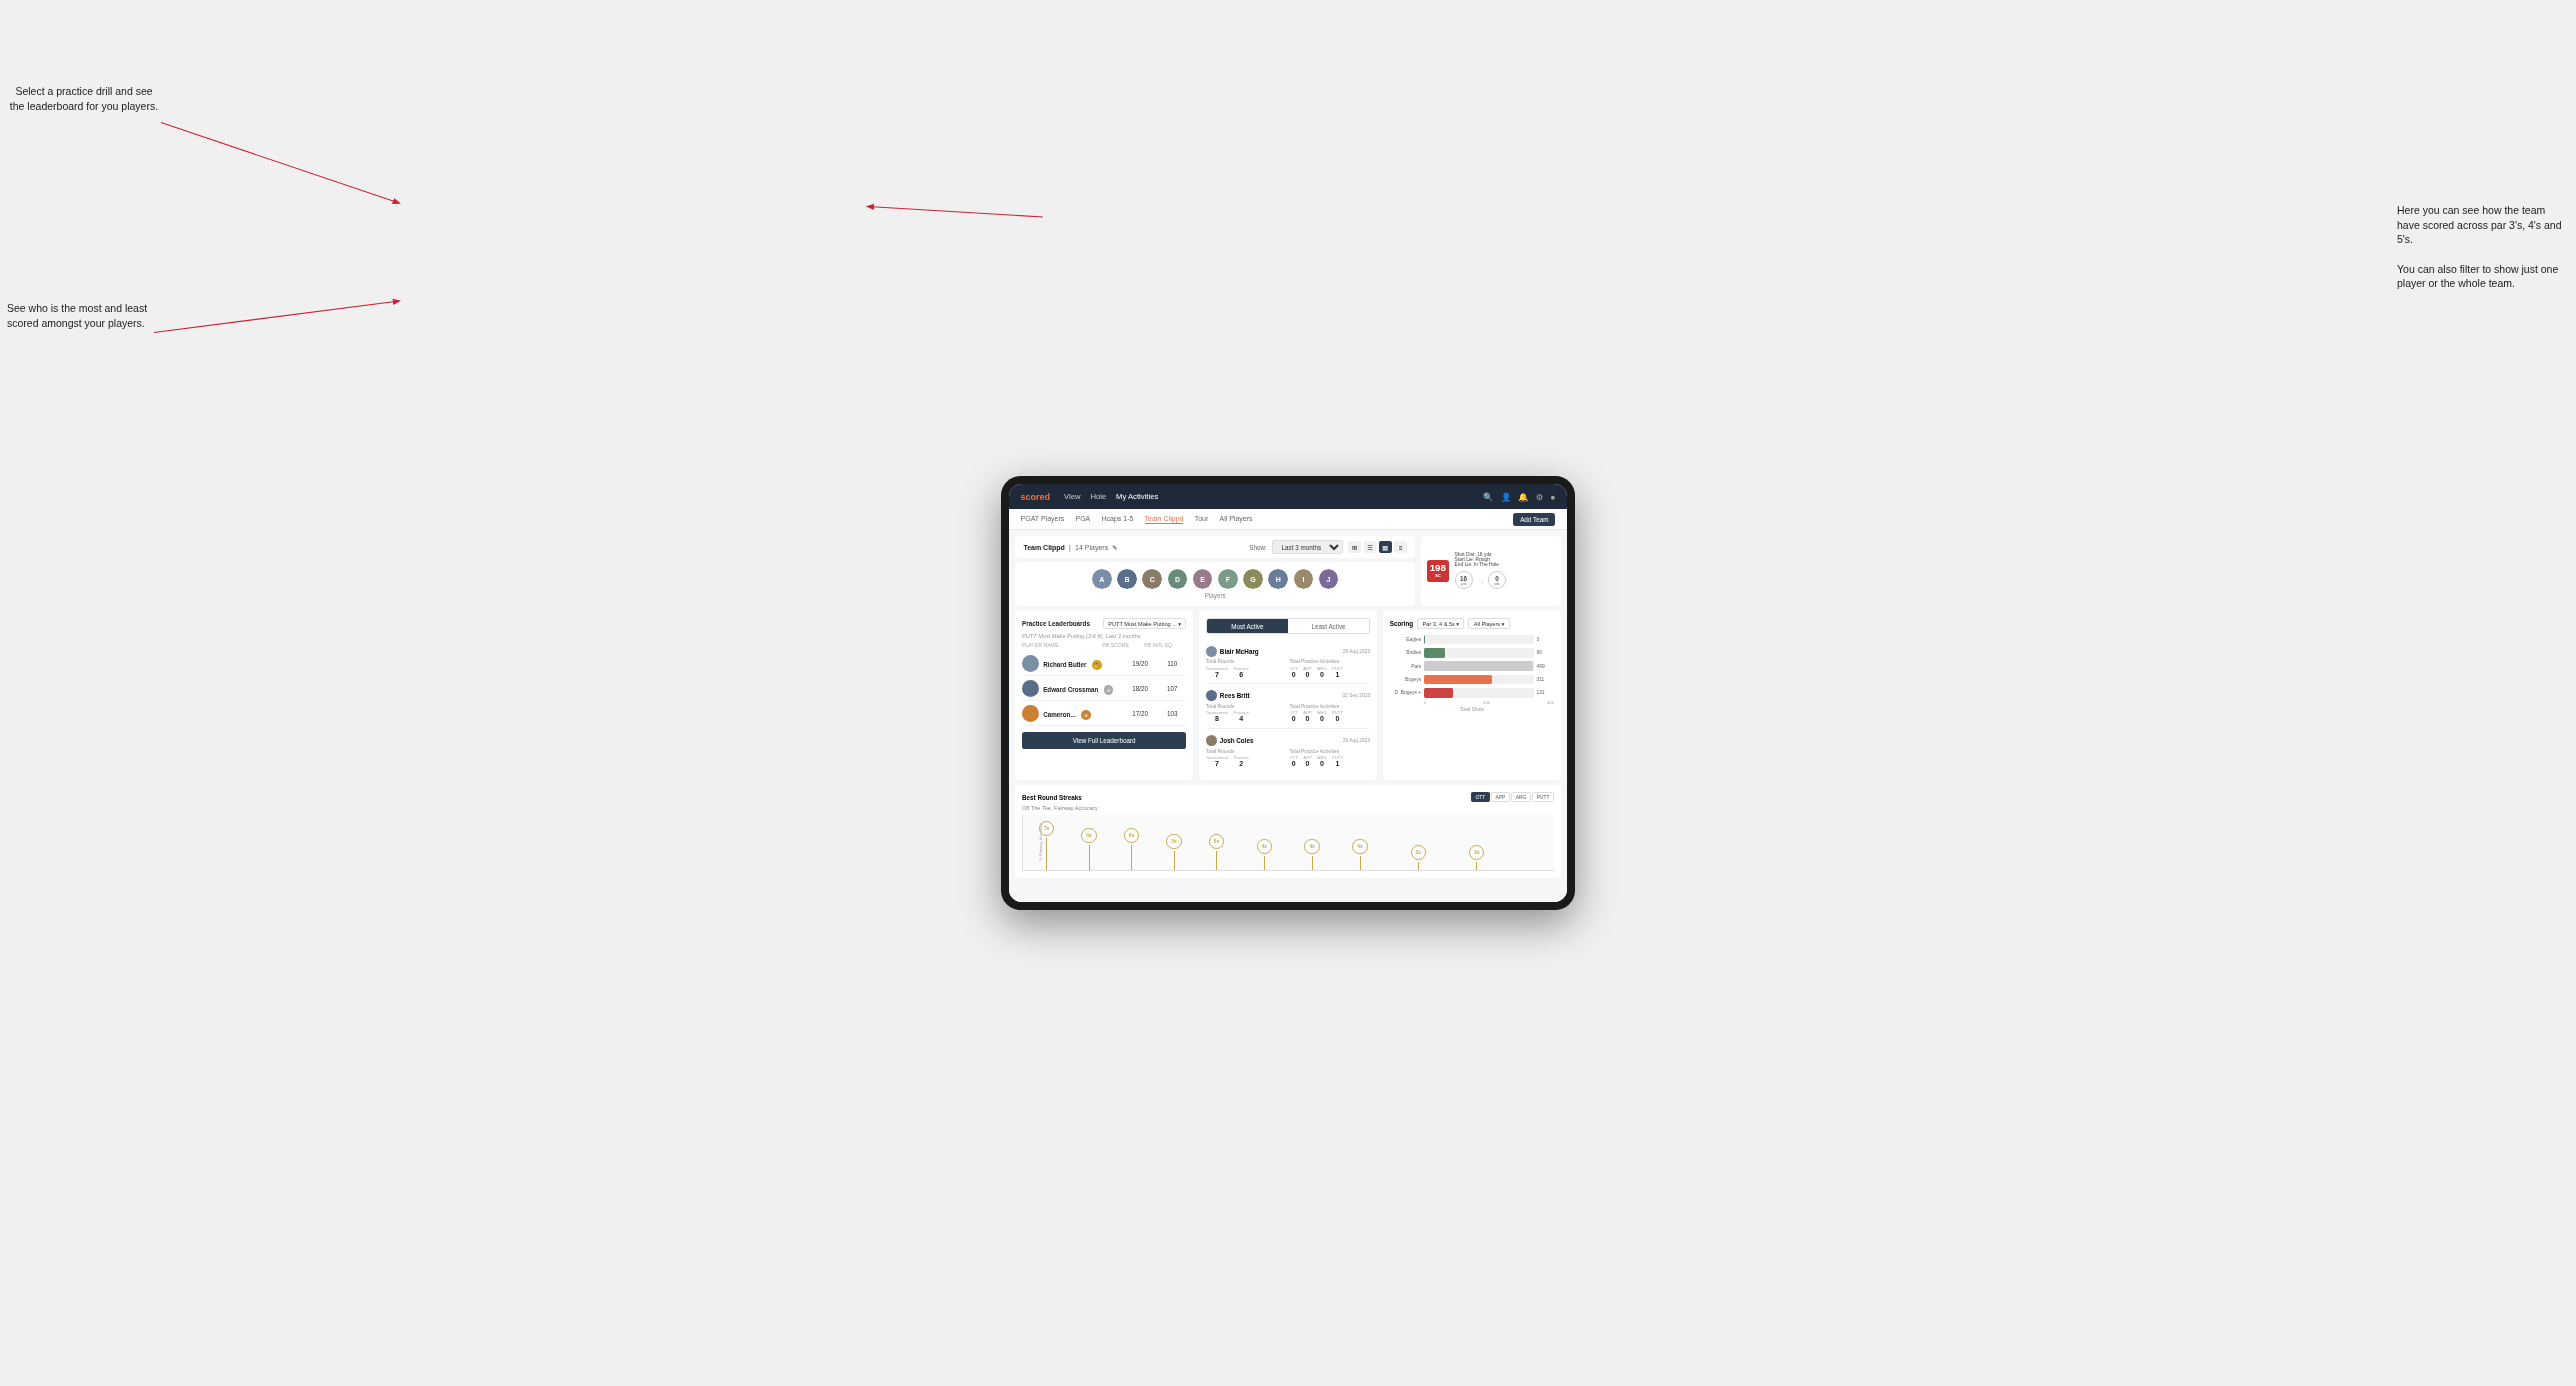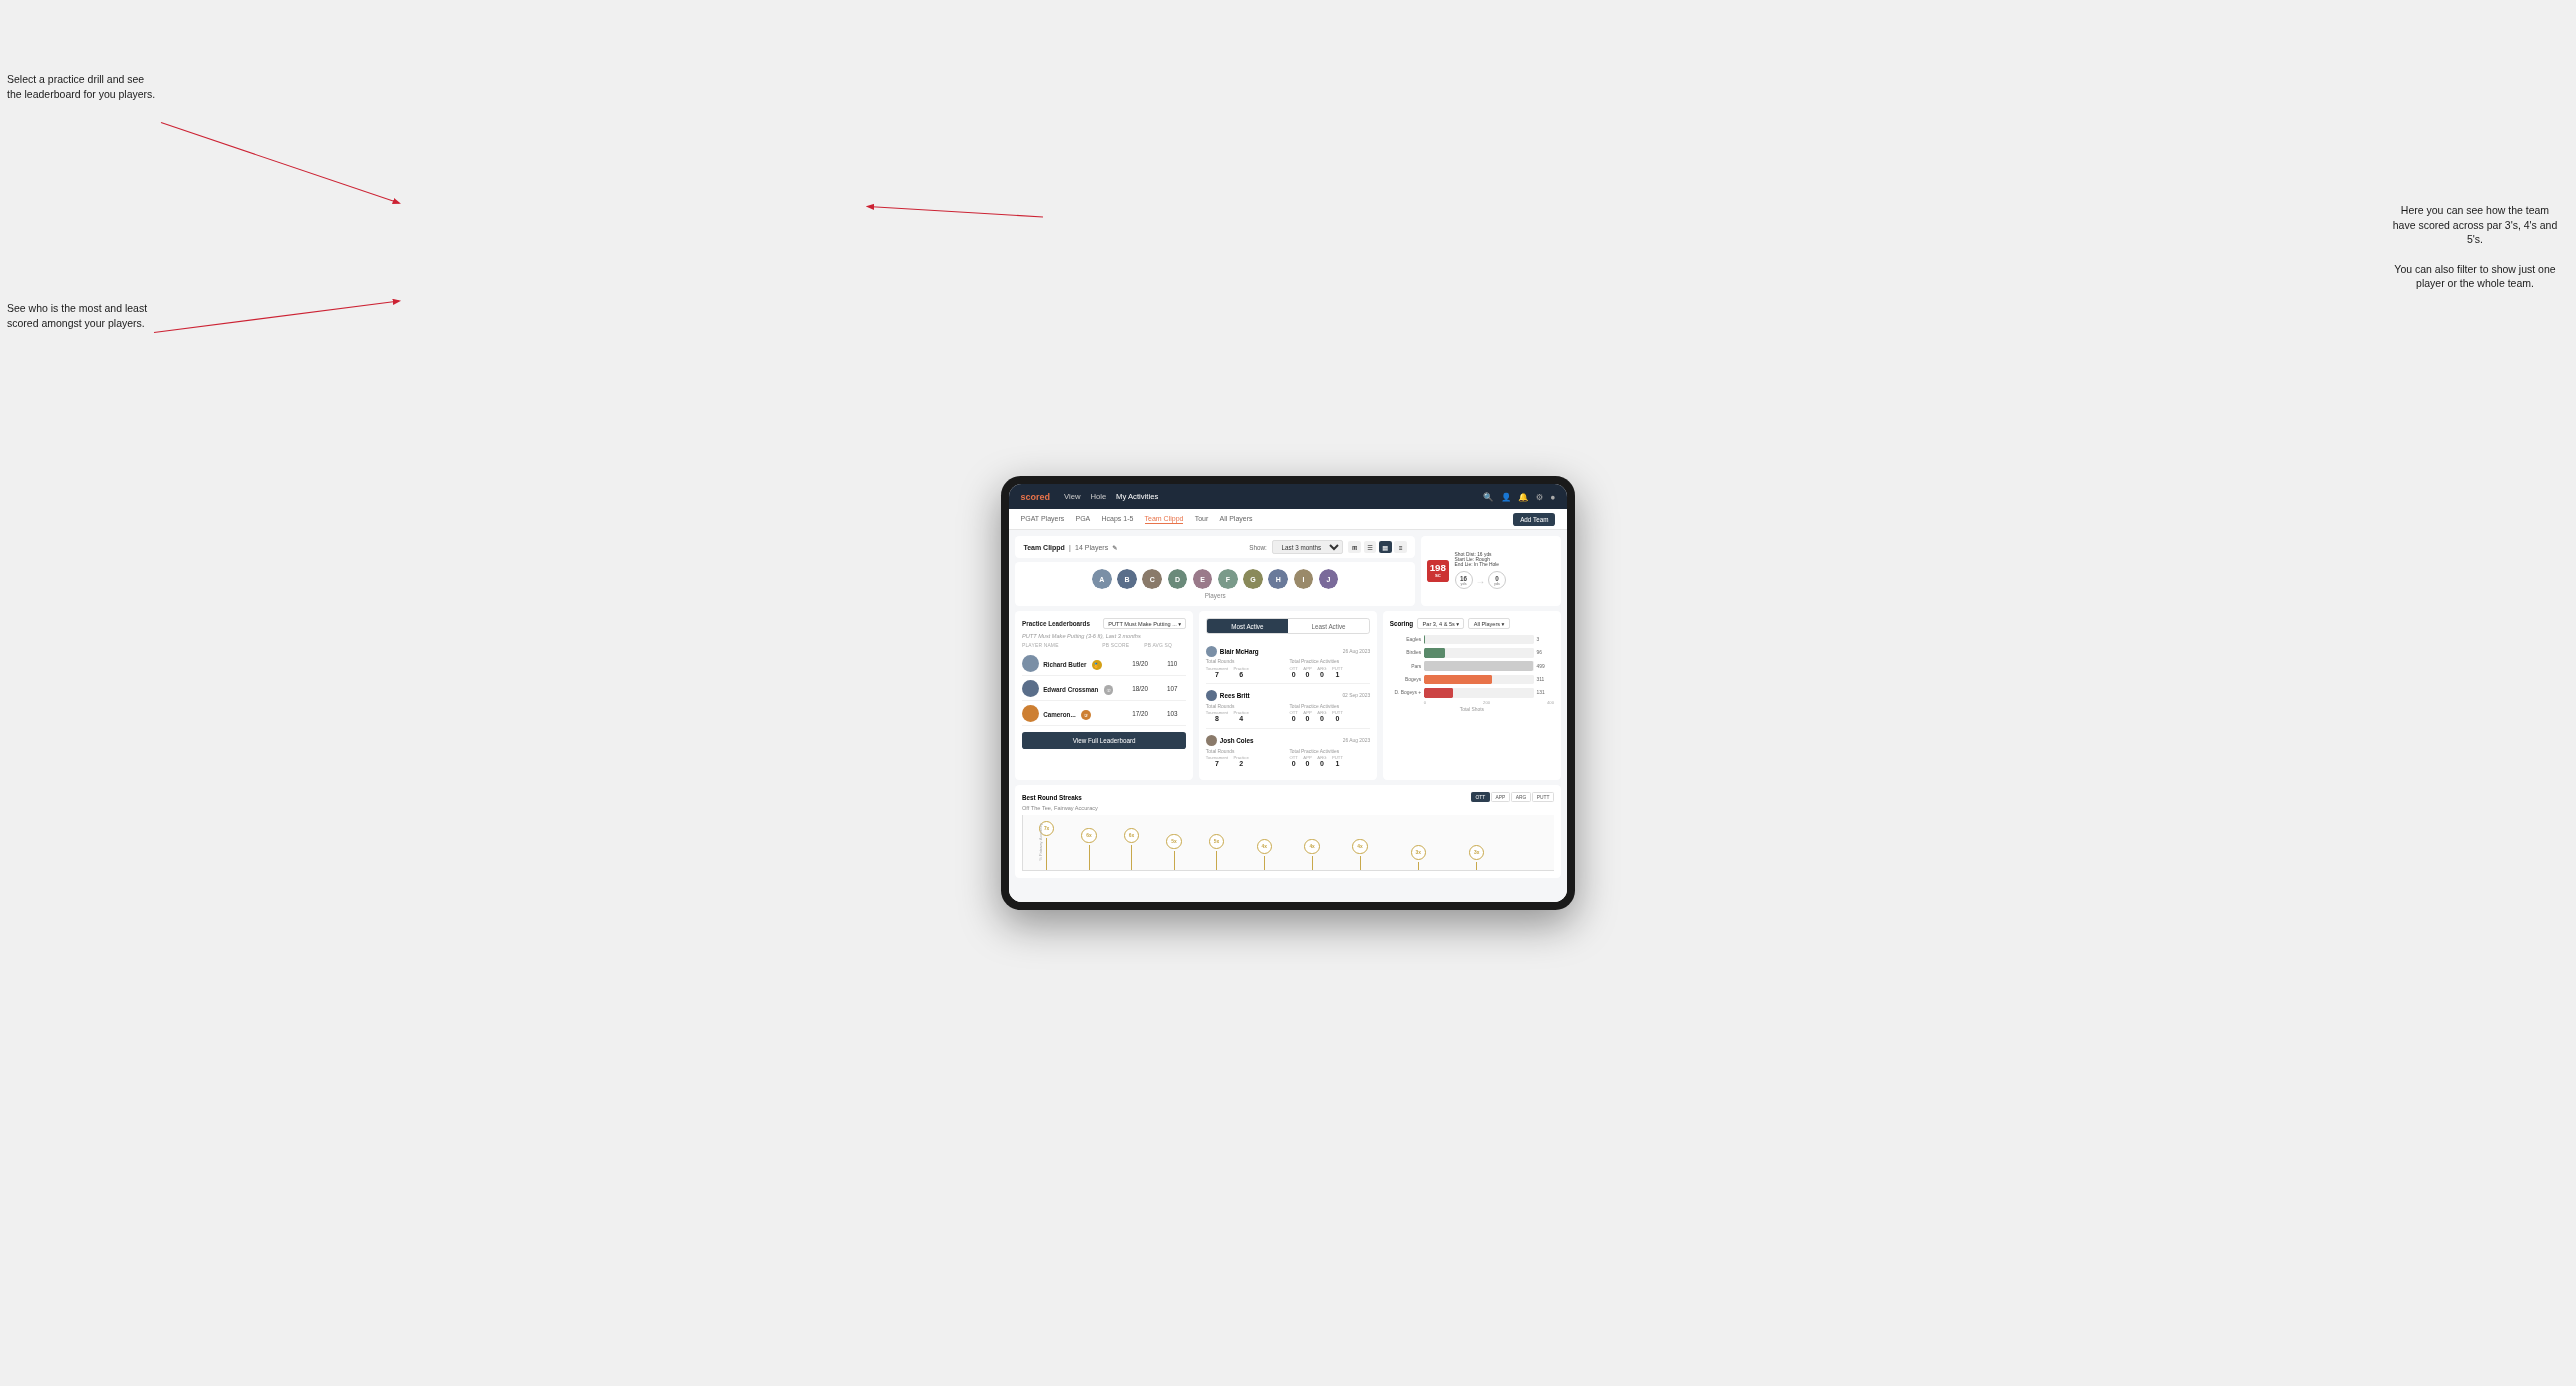--- a/index.html
+++ b/index.html
@@ -15,21 +15,21 @@
     }
 
     
     .annotation {
       position: absolute;
       font-size: 10.5px;
       color: #1a1a1a;
       line-height: 1.4;
       max-width: 154px;
     }
-    .annotation-top-left { top: 72px; left: 7px; }
+    .annotation-top-left { top: 84px; left: 7px; text-align: center; }
     .annotation-bottom-left { top: 301px; left: 7px; }
     .annotation-right { top: 203px; right: 7px; max-width: 168px; }
 
     
     .arrow-svg {
       position: absolute;
       top: 0; left: 0;
       width: 100%;
       height: 100%;
       pointer-events: none;
@@ -1009,21 +1009,21 @@
           </div>
 
           <div style="position:absolute; left:-1.4px; top:50%; transform:translateY(-50%) rotate(-90deg); font-size:4.2px; color:#aaa; white-space:nowrap;">% Fairway Accuracy</div>
         </div>
       </div>
 
     </div>
   </div>
 </div>
 
-<div class="annotation annotation-right" style="top:203px; right:17px; max-width:168px;text-align:center;">
+<div class="annotation annotation-right" style="top:203px; right:11px; max-width:168px;">
   <span>Here you can see how the team have scored across par 3's, 4's and 5's.</span>
   <br><br>
   <span>You can also filter to show just one player or the whole team.</span>
 </div>
 
 <svg class="arrow-svg" xmlns="http://www.w3.org/2000/svg" viewBox="0 0 3680 1980" width="2576" height="1386">
 
   <line x1="230" y1="175" x2="570" y2="290" stroke="#cc2233" stroke-width="1.5" marker-end="url(#arrow)"></line>
 
   <line x1="220" y1="475" x2="570" y2="430" stroke="#cc2233" stroke-width="1.5" marker-end="url(#arrow)"></line>

